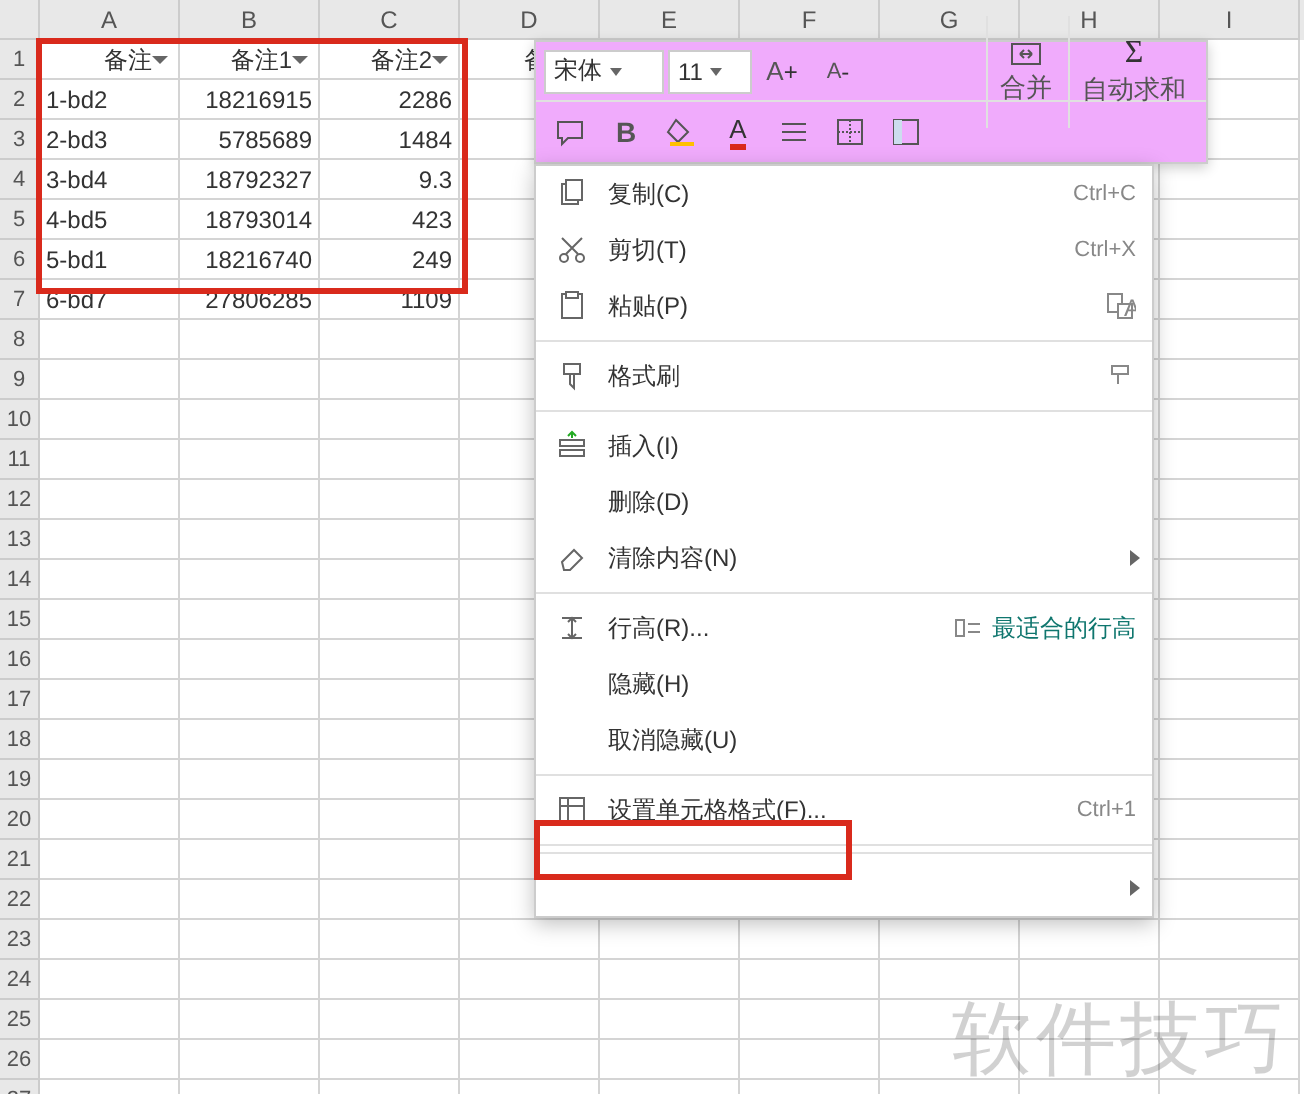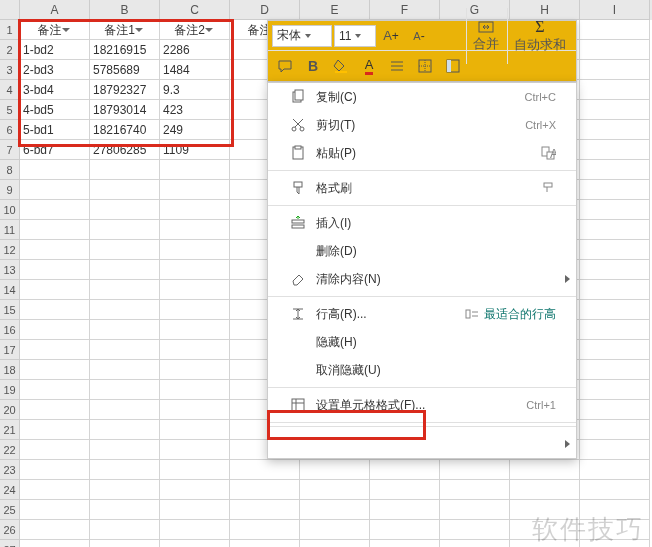--- a/index.html
+++ b/index.html
@@ -4,43 +4,43 @@
 <style>
 *{box-sizing:border-box;margin:0;padding:0;font-family:"Microsoft YaHei",SimSun,sans-serif;font-size:12px;color:#333;-webkit-font-smoothing:antialiased}
 body{background:#fff;width:652px;height:547px;overflow:hidden;position:relative}
 .sheet{position:absolute;top:0;left:0;width:652px;height:547px}
 .colhdr{display:flex;height:20px;background:#e8e8e8}
 .colhdr .corner{width:20px;border-right:1px solid #ccc;border-bottom:1px solid #ccc;background:#e8e8e8}
 .colhdr .ch{width:70px;text-align:center;line-height:20px;border-right:1px solid #ccc;border-bottom:1px solid #ccc;color:#555}
 .row{display:flex;height:20px}
 .row .rh{width:20px;text-align:center;line-height:20px;background:#e8e8e8;border-right:1px solid #ccc;border-bottom:1px solid #ccc;color:#555;font-size:11px}
 .row .cell{width:70px;border-right:1px solid #d4d4d4;border-bottom:1px solid #d4d4d4;padding:0 3px;line-height:20px;white-space:nowrap;overflow:hidden;background:#fff}
-.row .cell.num{text-align:left}
-.hdrcell{display:flex;align-items:center;justify-content:center}
+.row .cell.num{text-align:right}
+.hdrcell{display:flex;align-items:center;justify-content:flex-end}
 .hdrcell .dd{width:0;height:0;border-left:4px solid transparent;border-right:4px solid transparent;border-top:4px solid #666;margin-right:2px}
 .redbox{position:absolute;border:3px solid #d92a1c;pointer-events:none}
 #rb1{top:19px;left:18px;width:216px;height:128px}
 #rb2{top:410px;left:267px;width:159px;height:30px}
-.toolbar{position:absolute;top:20px;left:267px;width:310px;height:62px;background:#eab308;border:1px solid #ccc;box-shadow:0 2px 6px rgba(0,0,0,.2)}
+.toolbar{position:absolute;top:20px;left:267px;width:337px;height:62px;background:#f0abfc;border:1px solid #ccc;box-shadow:0 2px 6px rgba(0,0,0,.2)}
 .tb-row{display:flex;align-items:center;height:30px;padding:0 4px;gap:2px}
 .tb-sel{border:1px solid #ccc;height:22px;display:flex;align-items:center;padding:0 4px;background:#fff}
 .tb-sel .arr{width:0;height:0;border-left:3px solid transparent;border-right:3px solid transparent;border-top:4px solid #666;margin-left:4px}
 .tb-btn{width:26px;height:26px;display:flex;align-items:center;justify-content:center;color:#555}
 .tb-lbl{font-size:13px;color:#555;text-align:center}
 .tb-vgrp{display:flex;flex-direction:column;align-items:center;justify-content:center;height:56px;padding:0 6px;border-left:1px solid #e0e0e0}
 .menu{position:absolute;top:82px;left:267px;width:310px;background:#fff;border:1px solid #ccc;box-shadow:0 3px 10px rgba(0,0,0,.25)}
-.mi{display:flex;align-items:center;height:28px;padding:0 20px;position:relative}
+.mi{display:flex;align-items:center;height:28px;padding:0 8px;position:relative}
 .mi .ico{width:20px;height:20px;display:flex;align-items:center;justify-content:center;margin-right:8px;color:#666;flex-shrink:0}
 .mi .lbl{flex:1;color:#333}
 .mi .sc{color:#888;font-size:11px}
 .mi .r-ico{width:16px;height:16px;display:flex;align-items:center;justify-content:center;color:#888}
 .mi .sub{position:absolute;right:6px;width:0;height:0;border-top:4px solid transparent;border-bottom:4px solid transparent;border-left:5px solid #666}
 .sep{height:1px;background:#e0e0e0;margin:3px 0}
 .crown{color:#f5a623;margin-left:4px}
-.watermark{position:absolute;right:8px;bottom:0;font-size:26px;color:rgba(0,0,0,.18);font-family:SimSun,serif;font-weight:400;letter-spacing:2px;pointer-events:none}
+.watermark{position:absolute;right:8px;bottom:0;font-size:40px;color:rgba(0,0,0,.18);font-family:SimSun,serif;font-weight:400;letter-spacing:2px;pointer-events:none}
 svg{width:16px;height:16px}
 </style>
 </head>
 <body>
 
 <div class="sheet">
   <div class="colhdr">
     <div class="corner"></div>
     <div class="ch">A</div>
     <div class="ch">B</div>

